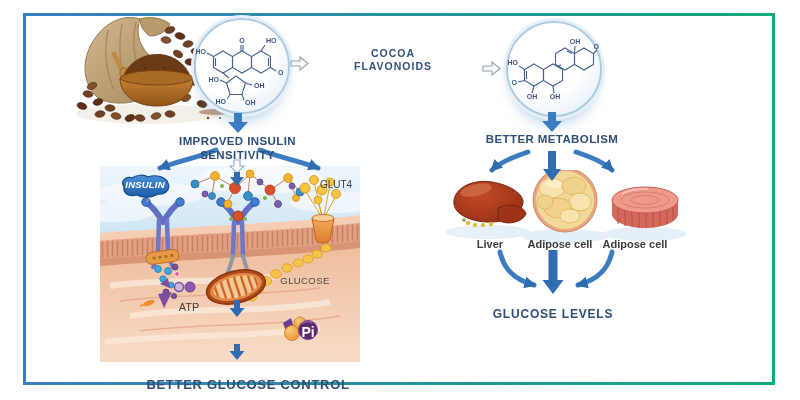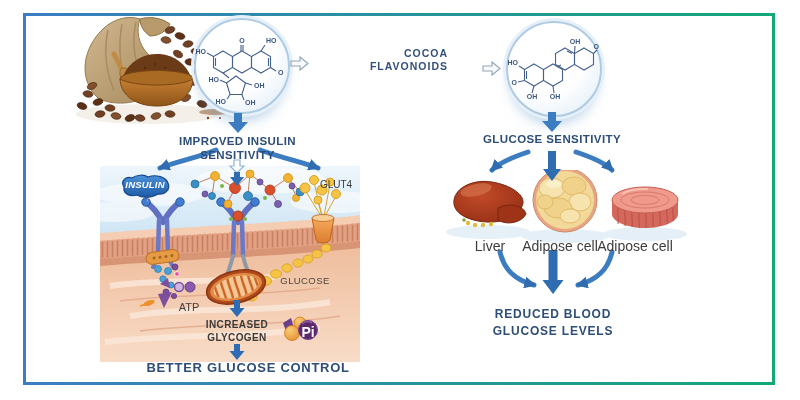--- a/index.html
+++ b/index.html
@@ -17,21 +17,21 @@
   .circle svg{position:absolute;left:0;top:0;}
   .cocoa-head{font-size:10.5px;line-height:13px;letter-spacing:1px;}
   .head-lh{font-size:11.5px;line-height:14px;letter-spacing:.4px;}
   .outcome-l{font-size:13px;letter-spacing:.7px;}
   .outcome-r{font-size:12px;line-height:17px;letter-spacing:.8px;}
   .glyco{font-size:10px;line-height:13px;font-weight:bold;color:#3a3a3a;text-align:center;letter-spacing:.4px;}
   .cell-lbl{font-weight:normal;color:#3b3b3b;text-align:center;}
   .insulin-blob span{position:absolute;left:0;top:6px;width:100%;text-align:center;
     color:#fff;font-size:9.5px;font-weight:bold;font-style:italic;letter-spacing:.2px;}
   .pi-lbl{color:#fff;font-size:14px;font-weight:bold;text-align:center;}
-  .organ-lbl{font-size:14px;}
+  .organ-lbl{font-size:11px;font-weight:bold;}
   .mol-lbl{font-size:7px;font-weight:600;fill:#3c5680;}
   .mol-line{stroke:#44608c;stroke-width:1.1;fill:none;}
 </style>
 </head>
 <body>
 
 <div class="canvas">
 
   <div class="abs frame"></div>
 
@@ -161,21 +161,21 @@
       </g>
       <text class="mol-lbl" x="10" y="42" text-anchor="end">HO</text>
       <text class="mol-lbl" x="9" y="62" text-anchor="end">O</text>
       <text class="mol-lbl" x="24" y="76" text-anchor="middle">OH</text>
       <text class="mol-lbl" x="47" y="76" text-anchor="middle">OH</text>
       <text class="mol-lbl" x="67" y="21" text-anchor="middle">OH</text>
       <text class="mol-lbl" x="91" y="26" text-anchor="end">O</text>
     </svg>
   </div>
 
-  <div class="abs h-navy cocoa-head" style="left:338px;top:47px;width:110px;color:#33507c;text-align:right;">
+  <div class="abs h-navy cocoa-head" style="left:338px;top:47px;width:110px;color:#33507c;">
     <div>COCOA</div>
     <div>FLAVONOIDS</div>
   </div>
 
   <svg class="abs" style="left:100px;top:166px;" width="260" height="196" viewBox="0 0 260 196">
     <defs>
       <linearGradient id="skyG" x1="0" y1="0" x2="0" y2="1">
         <stop offset="0" stop-color="#eef6fc"></stop>
           <stop offset="1" stop-color="#cfe5f4"></stop>
       </linearGradient>
@@ -472,31 +472,26 @@
   </div>
 
   <span class="abs cell-lbl" style="left:312px;top:179px;width:48px;font-size:10px;">GLUT4</span>
 
   <span class="abs cell-lbl" style="left:278px;top:275px;width:54px;font-size:9.5px;letter-spacing:.4px;color:#4a463c;">GLUCOSE</span>
 
   <span class="abs cell-lbl" style="left:174px;top:301px;width:30px;font-size:11px;color:#3f3f3f;">ATP</span>
 
   <span class="abs pi-lbl" style="left:300px;top:324px;width:16px;">Pi</span>
 
-  <div class="abs glyco" style="left:192px;top:318px;width:90px;">
-    <div>INCREASED</div>
-    <div>GLYCOGEN</div>
-  </div>
-
-  <div class="abs h-navy outcome-l" style="left:128px;top:360px;width:240px;">BETTER GLUCOSE CONTROL</div>
-
-  <div class="abs h-navy head-lh" style="left:462px;top:132px;width:180px;">GLUCOSE SENSITIVITY</div>
+
+  <div class="abs h-navy outcome-l" style="left:128px;top:377px;width:240px;">BETTER GLUCOSE CONTROL</div>
+
+  <div class="abs h-navy head-lh" style="left:462px;top:132px;width:180px;">BETTER METABOLISM</div>
 
   <span class="abs lbl-dark organ-lbl" style="left:450px;top:238px;width:80px;">Liver</span>
   <span class="abs lbl-dark organ-lbl" style="left:520px;top:238px;width:80px;">Adipose cell</span>
   <span class="abs lbl-dark organ-lbl" style="left:595px;top:238px;width:80px;">Adipose cell</span>
 
   <div class="abs h-navy outcome-r" style="left:483px;top:306px;width:140px;">
-    <div>REDUCED BLOOD</div>
     <div>GLUCOSE LEVELS</div>
   </div>
 
 </div>
 
 </body></html>

